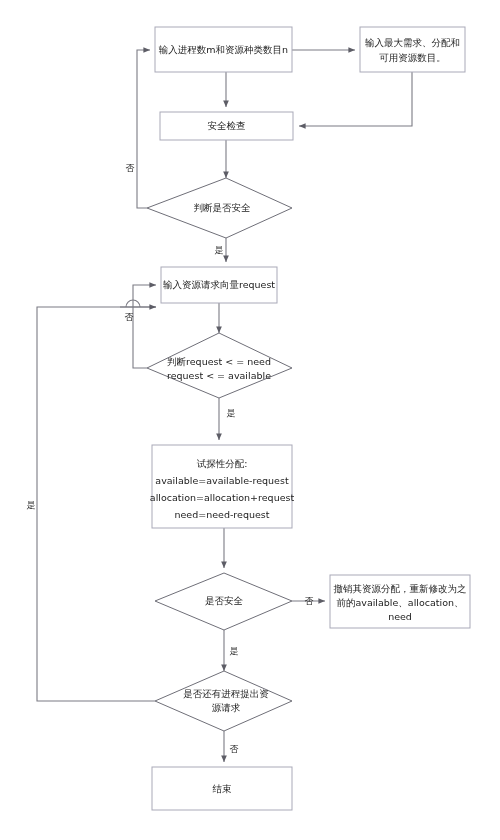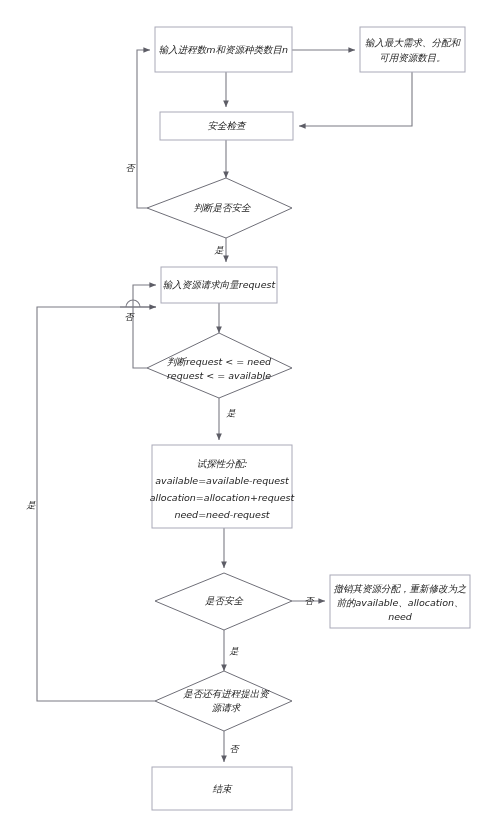--- a/index.html
+++ b/index.html
@@ -13,21 +13,20 @@
     position: relative;
     font-family: "DejaVu Sans", "Liberation Sans", sans-serif;
     overflow: hidden;
   }
   #chart-root {
     position: absolute;
     left: 0;
     top: 0;
     width: 500px;
     height: 840px;
-    font-style: italic;
   }
   svg.flow {
     position: absolute;
     left: 0;
     top: 0;
     width: 500px;
     height: 840px;
     display: block;
   }
   .node-box {

